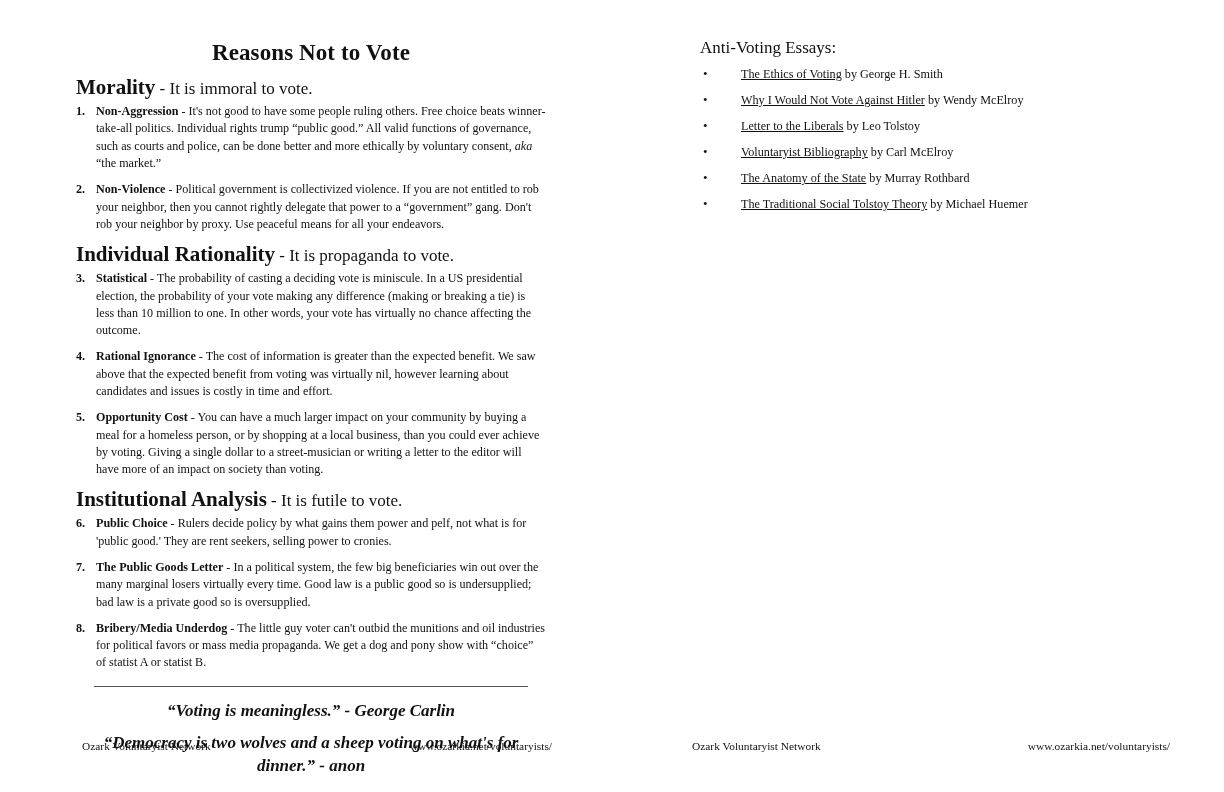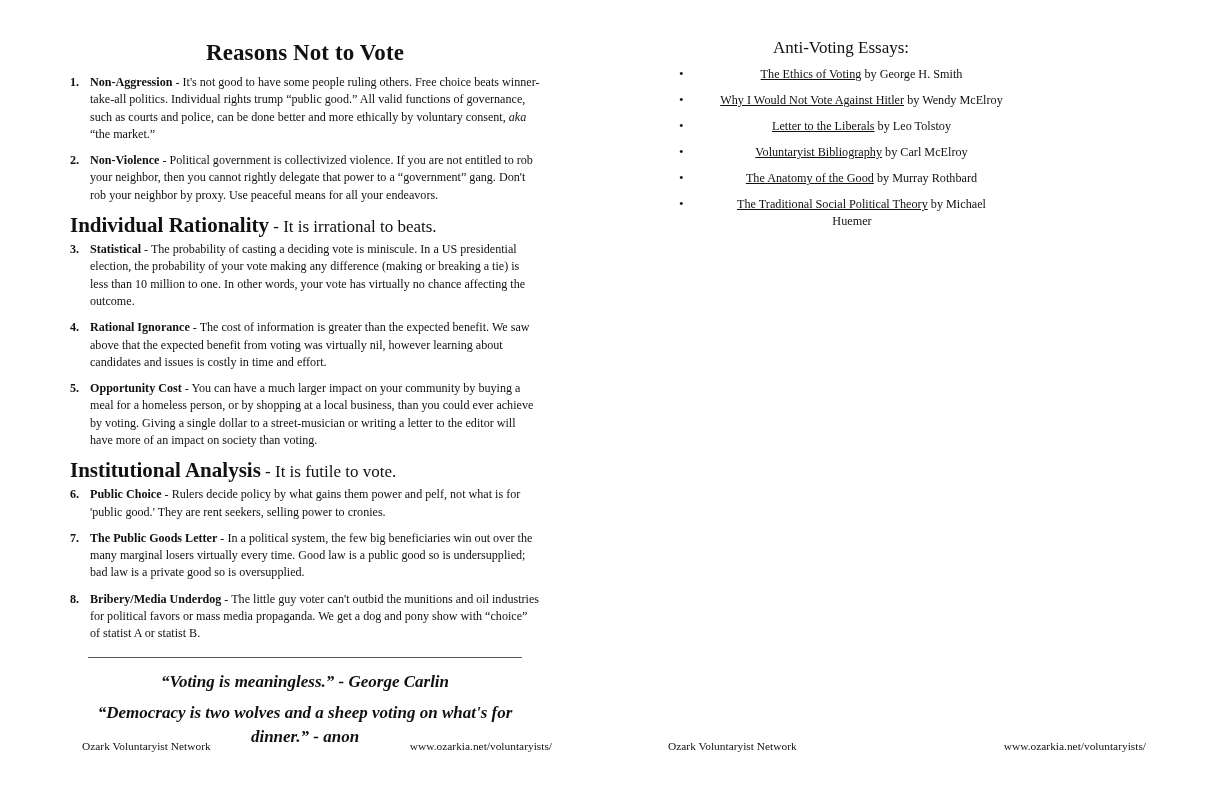--- a/index.html
+++ b/index.html
@@ -16,26 +16,26 @@
     overflow: hidden;
   }
 
   
   .panel {
     position: absolute;
     top: 0;
     height: 792px;
   }
   #left-panel  { left: 0px;   width: 612px; }
-  #right-panel { left: 588px; width: 612px; text-align: center; }
+  #right-panel { left: 612px; width: 612px; }
 
   
   .left-inner {
     position: absolute;
-    left: 70px;
+    left: 76px;
     top: 40px;
     width: 470px;
   }
 
   .doc-title {
     text-align: center;
     font-size: 23px;
     font-weight: bold;
     font-family: "Liberation Serif", serif;
     margin: 0 0 8px 0;
@@ -144,25 +144,26 @@
     margin-left: 19px;
   }
 </style>
 </head>
 <body>
 
 <div class="panel" id="left-panel">
   <div class="left-inner">
     <h1 class="doc-title">Reasons Not to Vote</h1>
     <div id="left-sections">
+        <div class="section-head"><span class="sh-main">Morality</span><span class="sh-sub"> - It is immoral to vote.</span></div>
         <ol class="reasons">
           <li><span class="num">1.</span><span class="term">Non-Aggression</span><span> - </span><span>It's not good to have some people ruling others. Free choice beats winner-take-all politics. Individual rights trump “public good.” All valid functions of governance, such as courts and police, can be done better and more ethically by voluntary consent, </span><span class="ital">aka</span><span> “the market.”</span></li>
           <li><span class="num">2.</span><span class="term">Non-Violence</span><span> - </span><span>Political government is collectivized violence. If you are not entitled to rob your neighbor, then you cannot rightly delegate that power to a “government” gang. Don't rob your neighbor by proxy. Use peaceful means for all your endeavors.</span><span class="ital"></span><span></span></li>
         </ol>
-        <div class="section-head"><span class="sh-main">Individual Rationality</span><span class="sh-sub"> - It is irrational to beats.</span></div>
+        <div class="section-head"><span class="sh-main">Individual Rationality</span><span class="sh-sub"> - It is propaganda to vote.</span></div>
         <ol class="reasons">
           <li><span class="num">3.</span><span class="term">Statistical</span><span> - </span><span>The probability of casting a deciding vote is miniscule. In a US presidential election, the probability of your vote making any difference (making or breaking a tie) is less than 10 million to one. In other words, your vote has virtually no chance affecting the outcome.</span><span class="ital"></span><span></span></li>
           <li><span class="num">4.</span><span class="term">Rational Ignorance</span><span> - </span><span>The cost of information is greater than the expected benefit. We saw above that the expected benefit from voting was virtually nil, however learning about candidates and issues is costly in time and effort.</span><span class="ital"></span><span></span></li>
           <li><span class="num">5.</span><span class="term">Opportunity Cost</span><span> - </span><span>You can have a much larger impact on your community by buying a meal for a homeless person, or by shopping at a local business, than you could ever achieve by voting. Giving a single dollar to a street-musician or writing a letter to the editor will have more of an impact on society than voting.</span><span class="ital"></span><span></span></li>
         </ol>
         <div class="section-head"><span class="sh-main">Institutional Analysis</span><span class="sh-sub"> - It is futile to vote.</span></div>
         <ol class="reasons">
           <li><span class="num">6.</span><span class="term">Public Choice</span><span> - </span><span>Rulers decide policy by what gains them power and pelf, not what is for 'public good.' They are rent seekers, selling power to cronies.</span><span class="ital"></span><span></span></li>
           <li><span class="num">7.</span><span class="term">The Public Goods Letter</span><span> - </span><span>In a political system, the few big beneficiaries win out over the many marginal losers virtually every time. Good law is a public good so is undersupplied; bad law is a private good so is oversupplied.</span><span class="ital"></span><span></span></li>
           <li><span class="num">8.</span><span class="term">Bribery/Media Underdog</span><span> - </span><span>The little guy voter can't outbid the munitions and oil industries for political favors or mass media propaganda. We get a dog and pony show with “choice” of statist A or statist B.</span><span class="ital"></span><span></span></li>
@@ -182,22 +183,22 @@
 
 <div class="panel" id="right-panel">
 
   <div class="essays-block">
     <div class="essays-title">Anti-Voting Essays:</div>
     <ul class="essays" id="essays-list">
         <li><span class="bullet">•</span><span class="etitle">The Ethics of Voting</span><span> by George H. Smith</span></li>
         <li><span class="bullet">•</span><span class="etitle">Why I Would Not Vote Against Hitler</span><span> by Wendy McElroy</span></li>
         <li><span class="bullet">•</span><span class="etitle">Letter to the Liberals</span><span> by Leo Tolstoy</span></li>
         <li><span class="bullet">•</span><span class="etitle">Voluntaryist Bibliography</span><span> by Carl McElroy</span></li>
-        <li><span class="bullet">•</span><span class="etitle">The Anatomy of the Good</span><span> by Murray Rothbard</span></li>
-        <li><span class="bullet">•</span><span class="etitle">The Traditional Social Political Theory</span><span> by Michael Huemer</span></li>
+        <li><span class="bullet">•</span><span class="etitle">The Anatomy of the State</span><span> by Murray Rothbard</span></li>
+        <li><span class="bullet">•</span><span class="etitle">The Traditional Social Tolstoy Theory</span><span> by Michael Huemer</span></li>
       </ul>
   </div>
 
   <div class="footer">
     <span>Ozark Voluntaryist Network</span>
     <span>www.ozarkia.net/voluntaryists/</span>
   </div>
 </div>
 
 </body></html>

